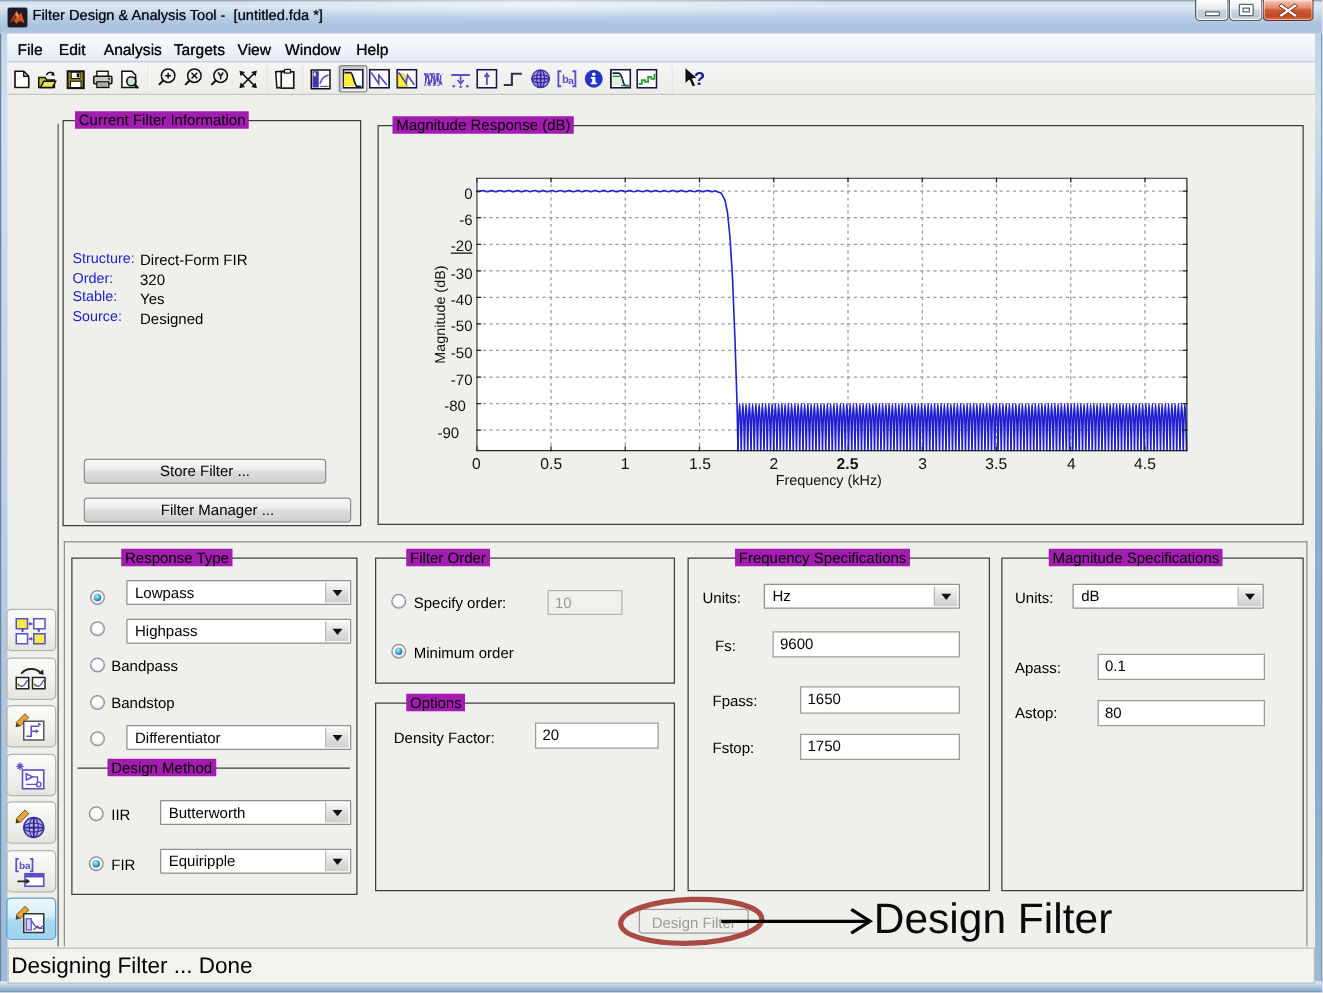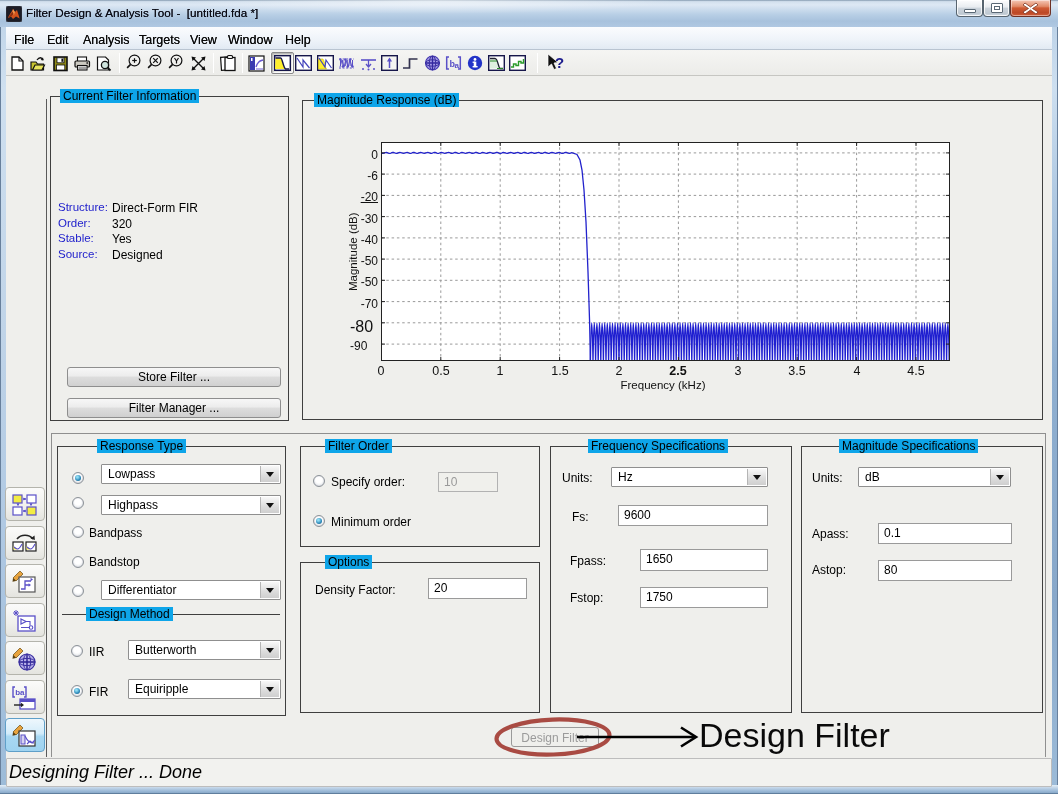--- a/index.html
+++ b/index.html
@@ -1,19 +1,19 @@
 <!DOCTYPE html>
 <html><head><meta charset="utf-8">
 <style>
 * { margin:0; padding:0; box-sizing:border-box; }
 html,body { width:1058px; height:794px; overflow:hidden; }
 body { font-family:"Liberation Sans", sans-serif; background:#efefec; position:relative; }
 .abs { position:absolute; }
 .gbox { position:absolute; border:1px solid #3f3f3f; }
-.gtitle { position:absolute; font-size:12px; color:#000; background:#0ea5e9; padding:0 3px; white-space:nowrap; }
+.gtitle { position:absolute; font-size:12px; color:#000; background:#a21caf; padding:0 3px; white-space:nowrap; }
 .lbl { position:absolute; font-size:12px; color:#000; white-space:nowrap; }
 .combo { position:absolute; background:#fff; border:1px solid #8f8f8f; border-radius:1px; }
 .combo .ctext { position:absolute; left:6px; top:2px; font-size:12px; color:#000; white-space:nowrap; }
 .combo .cbtn { position:absolute; right:1px; top:1px; bottom:1px; width:19px;
   background:linear-gradient(#f8f8f8,#dcdcdc 60%,#cfcfcf); border-left:1px solid #b5b5b5; }
 .combo .cbtn:after { content:""; position:absolute; left:50%; top:50%; margin-left:-4px; margin-top:-2px;
   border-left:4px solid transparent; border-right:4px solid transparent; border-top:5px solid #111; }
 .tfield { position:absolute; background:#fff; border:1px solid #9a9a9a; font-size:12px; color:#000; padding:2px 0 0 5px; }
 .radio { position:absolute; width:12px; height:12px; border-radius:50%;
   border:1px solid #8c9298; background:radial-gradient(circle at 50% 35%, #ffffff 40%, #dfe3e6 90%); box-shadow:inset 0 0 1px #aab; }
@@ -223,21 +223,21 @@
 <div class="gbox" style="left:50px;top:96px;width:239px;height:325px;"></div>
 <div class="gtitle" style="left:60px;top:89px;">Current Filter Information</div>
 <div class="lbl" style="left:58px;top:201px;color:#2222cc;font-size:11.5px;">Structure:</div>
 <div class="lbl" style="left:112px;top:201px;">Direct-Form FIR</div>
 <div class="lbl" style="left:58px;top:217px;color:#2222cc;font-size:11.5px;">Order:</div>
 <div class="lbl" style="left:112px;top:217px;">320</div>
 <div class="lbl" style="left:58px;top:232px;color:#2222cc;font-size:11.5px;">Stable:</div>
 <div class="lbl" style="left:112px;top:232px;">Yes</div>
 <div class="lbl" style="left:58px;top:248px;color:#2222cc;font-size:11.5px;">Source:</div>
 <div class="lbl" style="left:112px;top:248px;">Designed</div>
-<div class="btn97" style="left:67px;top:367px;width:214px;height:20px;padding-top:2px;">Store Filter ...</div>
+<div class="btn97" style="left:67px;top:367px;width:194px;height:20px;padding-top:2px;">Store Filter ...</div>
 <div class="btn97" style="left:67px;top:398px;width:214px;height:20px;padding-top:2px;">Filter Manager ...</div>
 <div class="gbox" style="left:302px;top:100px;width:741px;height:320px;"></div>
 <div class="gtitle" style="left:314px;top:93px;">Magnitude Response (dB)</div>
 <svg class="abs" style="left:381px;top:142px" width="570" height="220" viewBox="0 0 570 220">
     <rect x="0" y="0" width="569" height="219" fill="#ffffff"></rect>
     <line x1="0" y1="10.9" x2="569" y2="10.9" stroke="#999" stroke-width="1" stroke-dasharray="2.5 2.8"></line>
     <line x1="0" y1="32.1" x2="569" y2="32.1" stroke="#999" stroke-width="1" stroke-dasharray="2.5 2.8"></line>
     <line x1="0" y1="53.4" x2="569" y2="53.4" stroke="#999" stroke-width="1" stroke-dasharray="2.5 2.8"></line>
     <line x1="0" y1="74.6" x2="569" y2="74.6" stroke="#999" stroke-width="1" stroke-dasharray="2.5 2.8"></line>
     <line x1="0" y1="95.9" x2="569" y2="95.9" stroke="#999" stroke-width="1" stroke-dasharray="2.5 2.8"></line>
@@ -300,21 +300,21 @@
     <line x1="535.0" y1="0" x2="535.0" y2="4" stroke="#222" stroke-width="1"></line>
   </svg>
 <div class="abs" style="left:350px;top:148px;width:28px;text-align:right;font-size:12px;color:#111;">0</div>
 <div class="abs" style="left:350px;top:169px;width:28px;text-align:right;font-size:12px;color:#111;">-6</div>
 <div class="abs" style="left:350px;top:190px;width:28px;text-align:right;font-size:12px;color:#111;text-decoration:underline;">-20</div>
 <div class="abs" style="left:350px;top:212px;width:28px;text-align:right;font-size:12px;color:#111;">-30</div>
 <div class="abs" style="left:350px;top:233px;width:28px;text-align:right;font-size:12px;color:#111;">-40</div>
 <div class="abs" style="left:350px;top:254px;width:28px;text-align:right;font-size:12px;color:#111;">-50</div>
 <div class="abs" style="left:350px;top:275px;width:28px;text-align:right;font-size:12px;color:#111;">-50</div>
 <div class="abs" style="left:350px;top:297px;width:28px;text-align:right;font-size:12px;color:#111;">-70</div>
-<div class="abs" style="left:350px;top:318px;width:28px;text-align:left;font-size:16px;color:#111;">-80</div>
+<div class="abs" style="left:350px;top:318px;width:28px;text-align:center;font-size:12px;color:#111;">-80</div>
 <div class="abs" style="left:350px;top:339px;width:28px;text-align:left;font-size:12px;color:#111;">-90</div>
 <div class="abs" style="left:366px;top:364px;width:30px;text-align:center;font-size:12.5px;color:#111;">0</div>
 <div class="abs" style="left:426px;top:364px;width:30px;text-align:center;font-size:12.5px;color:#111;">0.5</div>
 <div class="abs" style="left:485px;top:364px;width:30px;text-align:center;font-size:12.5px;color:#111;">1</div>
 <div class="abs" style="left:545px;top:364px;width:30px;text-align:center;font-size:12.5px;color:#111;">1.5</div>
 <div class="abs" style="left:604px;top:364px;width:30px;text-align:center;font-size:12.5px;color:#111;">2</div>
 <div class="abs" style="left:663px;top:364px;width:30px;text-align:center;font-size:12.5px;color:#111;font-weight:bold;">2.5</div>
 <div class="abs" style="left:723px;top:364px;width:30px;text-align:center;font-size:12.5px;color:#111;">3</div>
 <div class="abs" style="left:782px;top:364px;width:30px;text-align:center;font-size:12.5px;color:#111;">3.5</div>
 <div class="abs" style="left:842px;top:364px;width:30px;text-align:center;font-size:12.5px;color:#111;">4</div>
@@ -462,13 +462,13 @@
 <div class="lbl" style="left:812px;top:563px;">Astop:</div>
 <div class="tfield" style="left:878px;top:560px;width:134px;height:21px;">80</div>
 <div class="abs" style="left:511px;top:727px;width:88px;height:20px;background:#efefec;border:1px solid #9a9a9a;border-radius:3px;font-size:12px;color:#9b9b9b;text-align:center;padding-top:3px;">Design Filter</div>
 <svg class="abs" style="left:480px;top:712px" width="420" height="56" viewBox="0 0 420 56">
 <ellipse cx="73" cy="25" rx="56.5" ry="17.5" fill="none" stroke="#a94b43" stroke-width="4.2" transform="rotate(-2 74 25)"></ellipse>
 <line x1="97" y1="25" x2="215" y2="25" stroke="#000" stroke-width="2.6"></line>
 <path d="M201,15.5 L216,25 L201,34.5" fill="none" stroke="#000" stroke-width="2.6"></path>
 </svg>
 <div class="abs" style="left:699px;top:716px;font-size:34px;color:#0a0a0a;">Design Filter</div>
 <div class="abs" style="left:6px;top:758px;width:1046px;height:29px;background:#f2f2ef;border:1px solid #bdbdbd;border-radius:1px;">
-<div style="position:absolute;left:2px;top:3px;font-size:18px;color:#000;font-style:italic;">Designing Filter ... Done</div>
+<div style="position:absolute;left:2px;top:3px;font-size:18px;color:#000;">Designing Filter ... Done</div>
   </div>
 </body></html>

